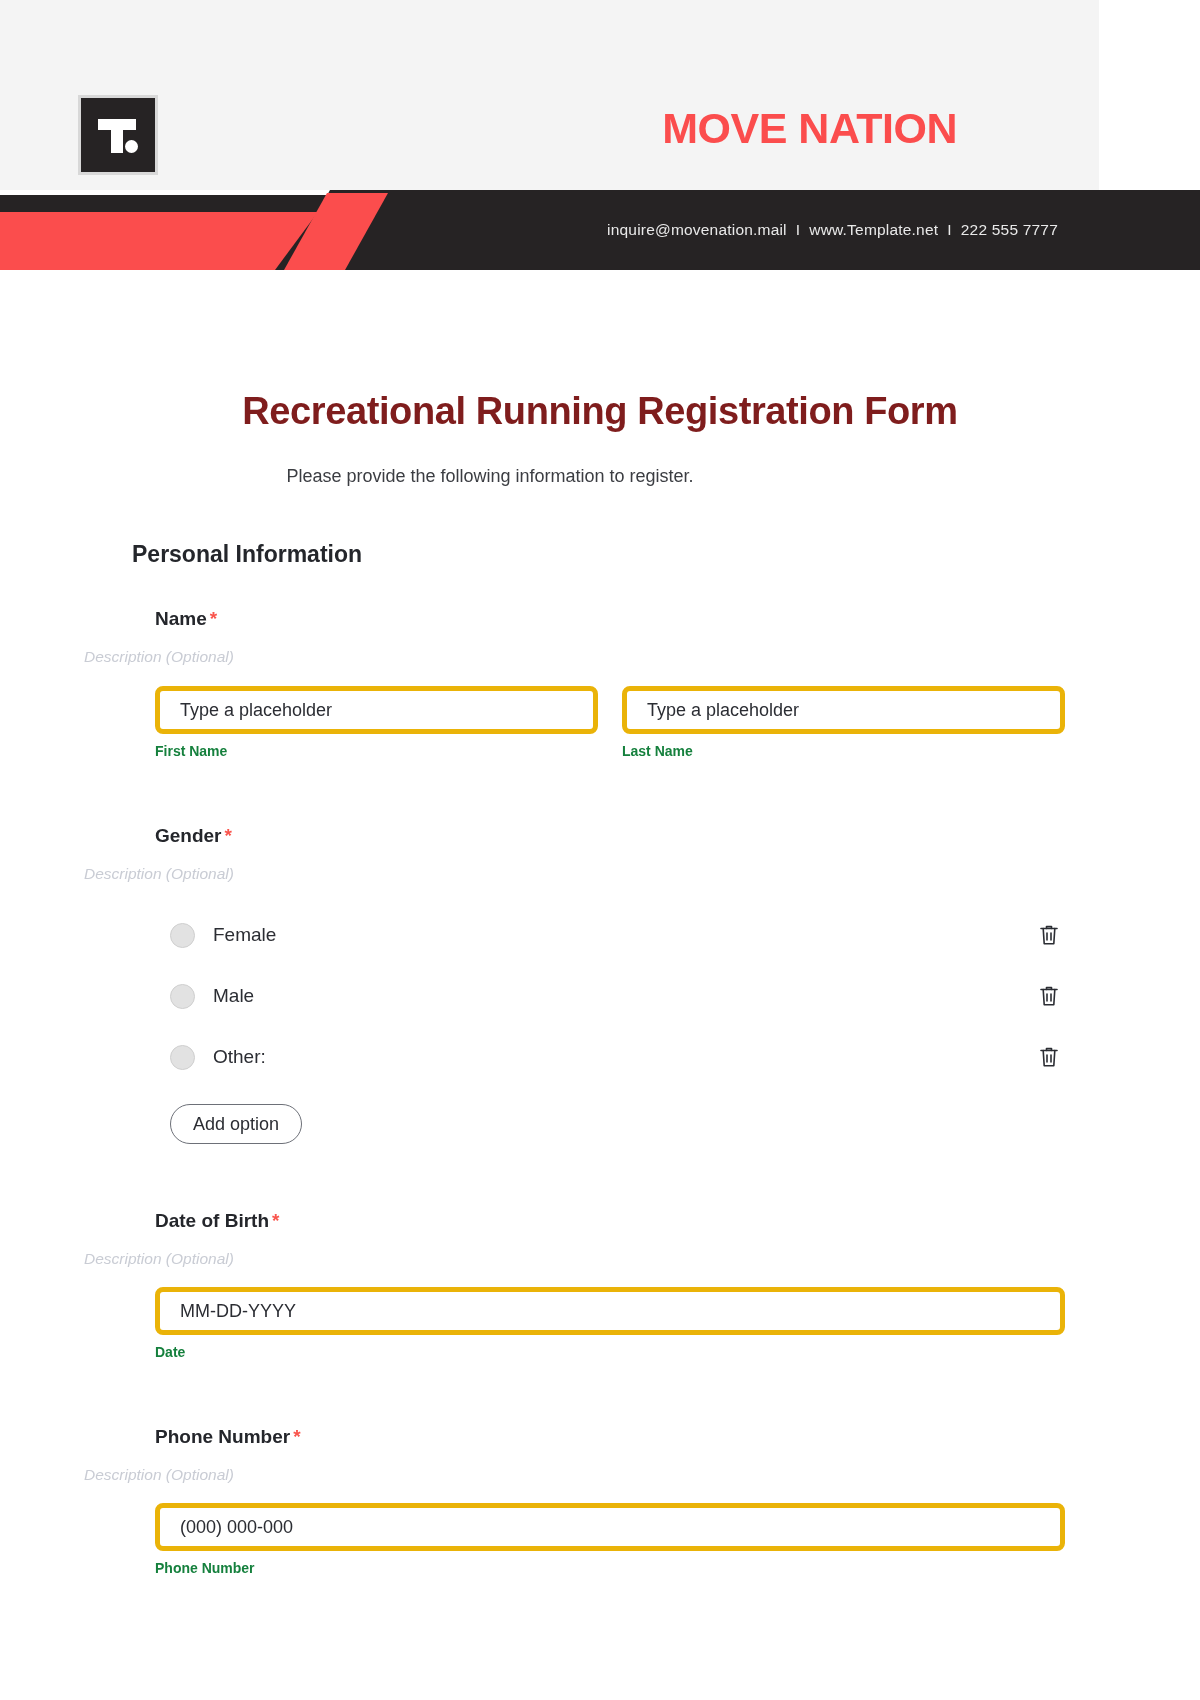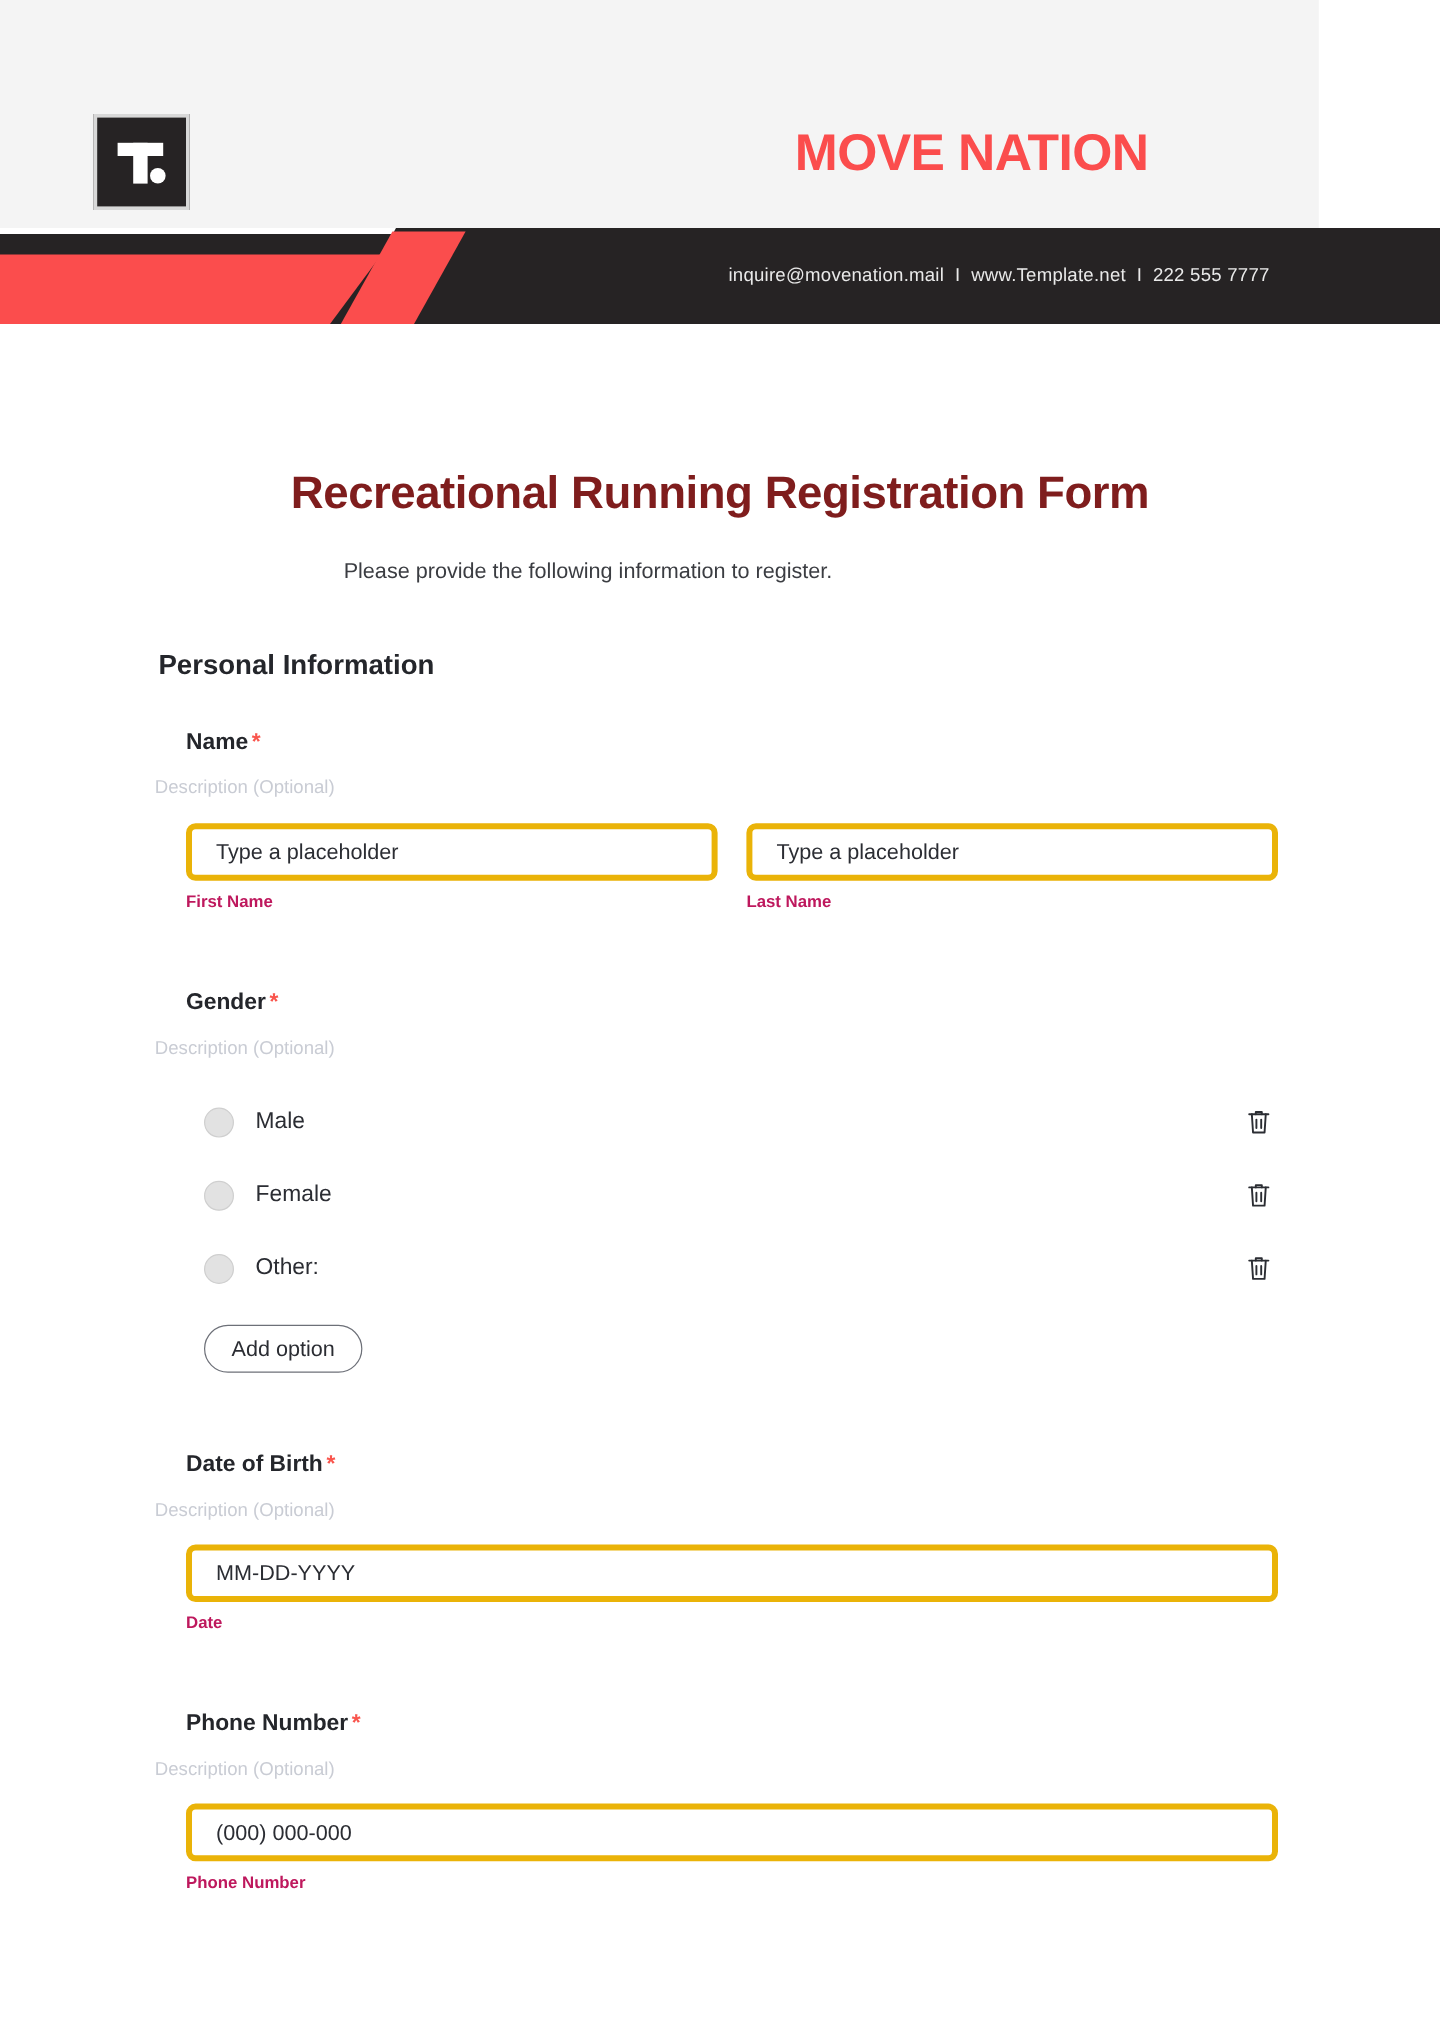--- a/index.html
+++ b/index.html
@@ -71,32 +71,32 @@
 
   .fields { position:absolute; left:0; top:608px; width:1200px;padding-left:20px; }
   .field { position:relative; padding:0 0 0 0; margin-bottom:0; }
 
   .f-label {
     font-size:19px; font-weight:bold; color:#24262b;
     margin-left:135px;
   }
   .f-label .req { color:#f9554d; font-weight:bold; padding-left:3px; }
   .f-desc {
-    font-size:15.5px; color:#c9ccd4;
-    margin-left:109px; margin-top:18px;
+    font-size:15.5px; font-style:italic; color:#c9ccd4;
+    margin-left:64px; margin-top:18px;
   }
 
   .inp {
     height:48px; border:5px solid #eab308; border-radius:8px;
     background:#fff; display:flex; align-items:center;
     padding:0 20px; font-size:18px; color:#2b2d33;
     overflow:hidden;
   }
   .sub-label {
-    font-size:14px; font-weight:bold; color:#be185d; margin-top:9px;
+    font-size:14px; font-weight:bold; color:#15803d; margin-top:9px;
   }
 
   .row2 { display:flex; gap:24px; margin:20px 135px 0 135px; }
   .row2 > div { flex:1; min-width:0; }
 
   .single { margin:19px 135px 0 135px; }
 
   
   .opts { margin:30px 135px 0 150px; }
   .opt {
@@ -180,51 +180,51 @@
     </div>
 
     <div class="blk-gap"></div>
 
     <div class="field">
       <div class="f-label">
         <span>Gender</span><span class="req">*</span>
       </div>
       <div class="f-desc">Description (Optional)</div>
       <div class="opts">
+
+        <div class="opt">
+          <span class="radio"></span>
+          <span class="opt-label">Female</span>
+          <span class="opt-spacer"></span>
+          <span class="trash">
+            <svg width="22" height="24" viewBox="0 0 22 24" fill="none" stroke="#2b2d33" stroke-width="1.6" stroke-linecap="round" stroke-linejoin="round">
+              <path d="M3 5.5h16"></path>
+                <path d="M8.5 5.5V3.6h5v1.9"></path>
+              <path d="M5.2 5.5l1 15.2h9.6l1-15.2"></path>
+              <path d="M9 10v7M13 10v7"></path>
+            </svg>
+          </span>
+        </div>
 
         <div class="opt">
           <span class="radio"></span>
           <span class="opt-label">Male</span>
           <span class="opt-spacer"></span>
           <span class="trash">
             <svg width="22" height="24" viewBox="0 0 22 24" fill="none" stroke="#2b2d33" stroke-width="1.6" stroke-linecap="round" stroke-linejoin="round">
               <path d="M3 5.5h16"></path>
                 <path d="M8.5 5.5V3.6h5v1.9"></path>
               <path d="M5.2 5.5l1 15.2h9.6l1-15.2"></path>
               <path d="M9 10v7M13 10v7"></path>
             </svg>
           </span>
         </div>
 
         <div class="opt">
           <span class="radio"></span>
-          <span class="opt-label">Female</span>
-          <span class="opt-spacer"></span>
-          <span class="trash">
-            <svg width="22" height="24" viewBox="0 0 22 24" fill="none" stroke="#2b2d33" stroke-width="1.6" stroke-linecap="round" stroke-linejoin="round">
-              <path d="M3 5.5h16"></path>
-                <path d="M8.5 5.5V3.6h5v1.9"></path>
-              <path d="M5.2 5.5l1 15.2h9.6l1-15.2"></path>
-              <path d="M9 10v7M13 10v7"></path>
-            </svg>
-          </span>
-        </div>
-
-        <div class="opt">
-          <span class="radio"></span>
           <span class="opt-label">Other:</span>
           <span class="opt-spacer"></span>
           <span class="trash">
             <svg width="22" height="24" viewBox="0 0 22 24" fill="none" stroke="#2b2d33" stroke-width="1.6" stroke-linecap="round" stroke-linejoin="round">
               <path d="M3 5.5h16"></path>
                 <path d="M8.5 5.5V3.6h5v1.9"></path>
               <path d="M5.2 5.5l1 15.2h9.6l1-15.2"></path>
               <path d="M9 10v7M13 10v7"></path>
             </svg>
           </span>

